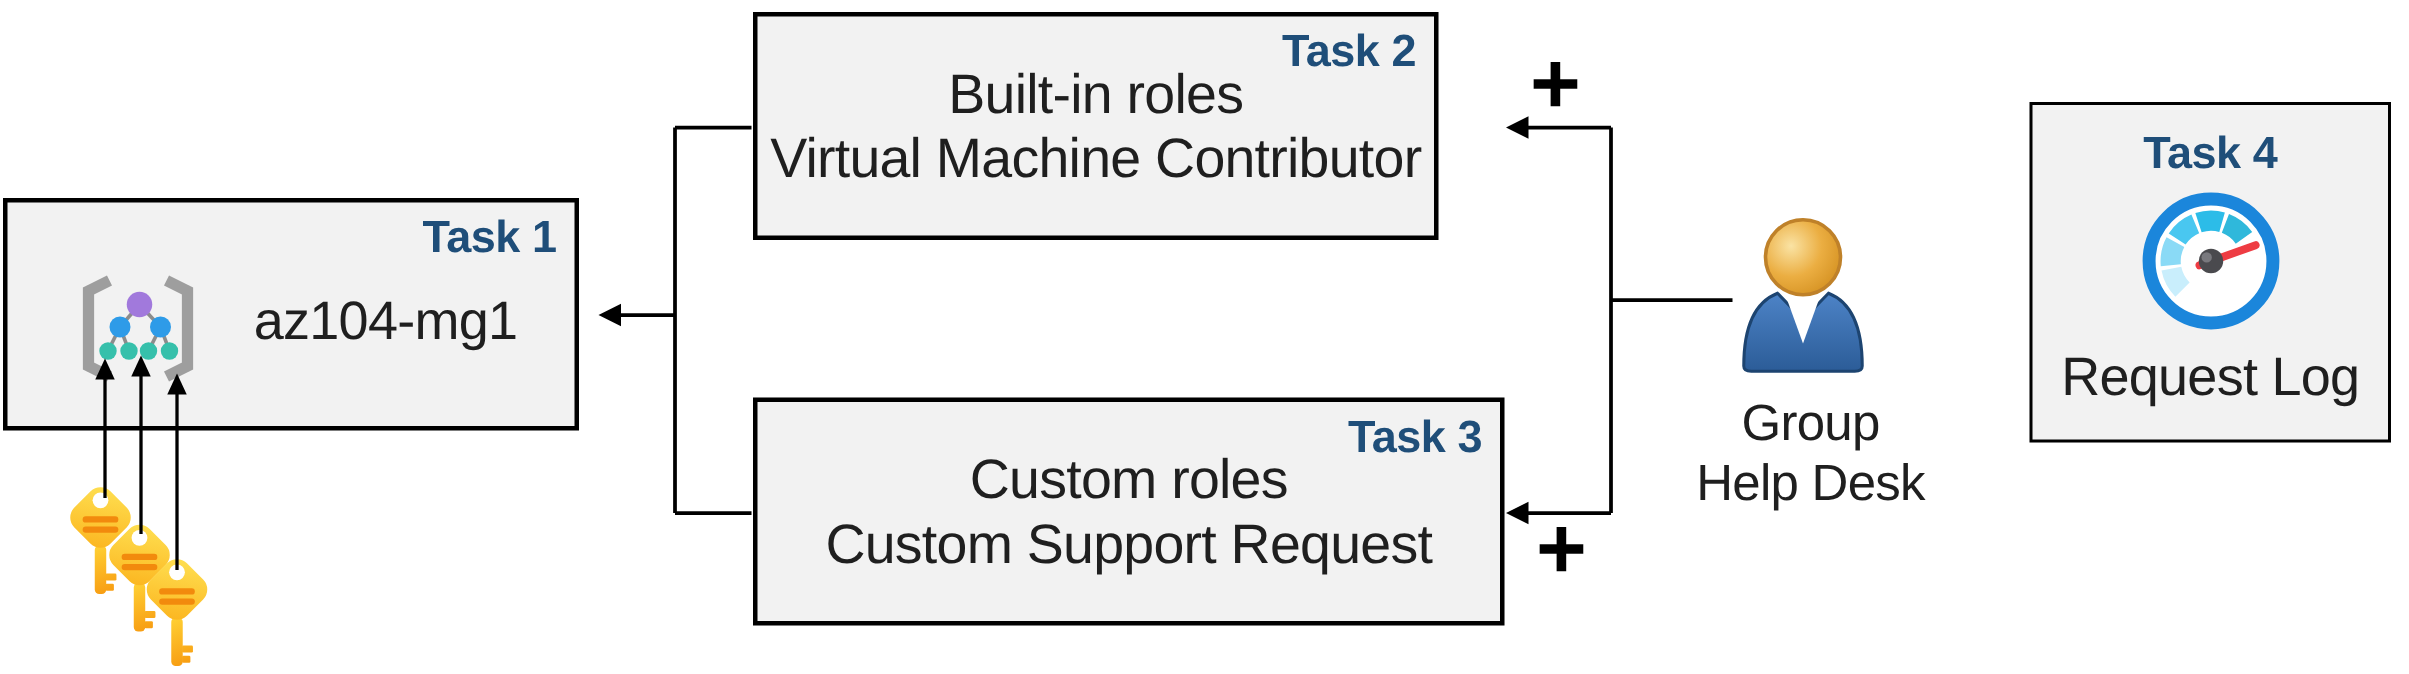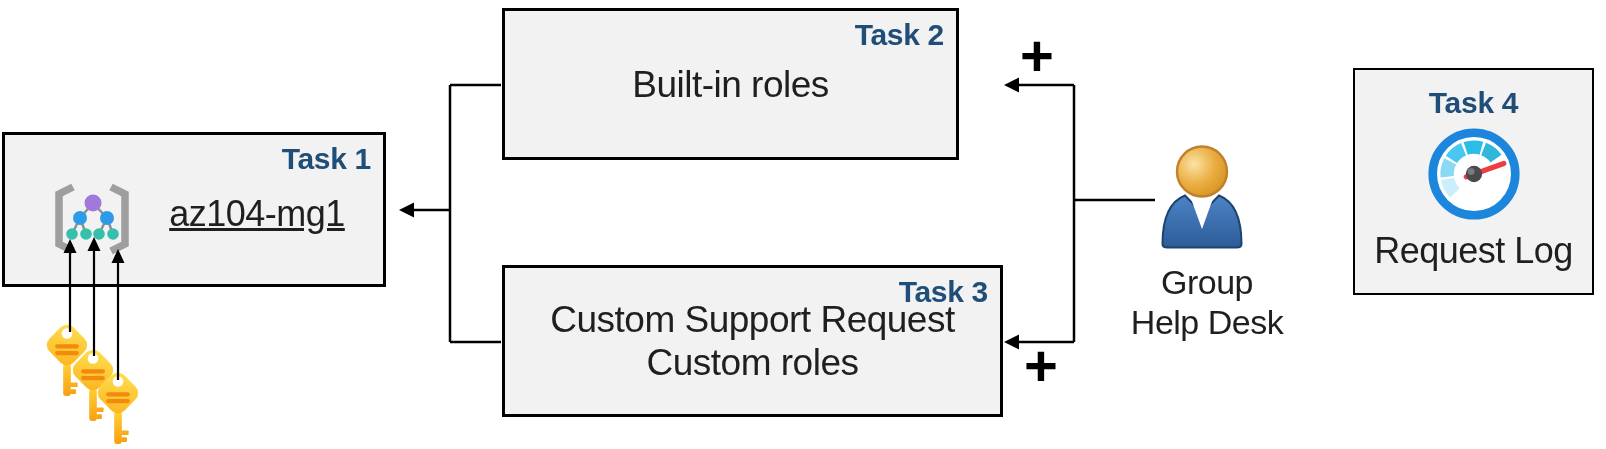--- a/index.html
+++ b/index.html
@@ -25,21 +25,21 @@
     position:absolute;left:0;right:0;top:0;bottom:0;
     display:flex;flex-direction:column;justify-content:center;align-items:center;
   }
   .box-line{
     font-size:37px;line-height:43px;letter-spacing:-0.5px;
     white-space:nowrap;color:var(--text);
   }
   #task1-name{
     position:absolute;left:130px;right:4px;top:8px;bottom:0;
     display:flex;align-items:center;justify-content:center;
-    font-size:36px;letter-spacing:-0.5px;white-space:nowrap;text-decoration:underline;
+    font-size:36px;letter-spacing:-0.5px;white-space:nowrap;
   }
   #task4.box{border-width:2px;}
   #task4 .task-label{position:static;display:block;text-align:center;margin-top:16px;}
   #task4-inner{display:flex;flex-direction:column;align-items:center;height:100%;}
   #activity-caption{font-size:36px;letter-spacing:-0.5px;margin-top:8px;white-space:nowrap;}
   .abs{position:absolute;}
   .plus{
     position:absolute;width:64px;height:64px;line-height:62px;text-align:center;
     font-size:58px;font-weight:bold;color:var(--line);
   }
@@ -58,28 +58,29 @@
 
   <div class="box" id="task1" style="left:2px;top:132px;width:384px;height:155px;">
     <span class="task-label">Task 1</span>
     <div id="task1-name">az104-mg1</div>
   </div>
 
   <div class="box" id="task2" style="left:502px;top:8px;width:457px;height:152px;">
     <span class="task-label">Task 2</span>
     <div class="box-lines">
       <div class="box-line">Built-in roles</div>
+      <div class="box-line">Virtual Machine Contributor</div>
     </div>
   </div>
 
   <div class="box" id="task3" style="left:502px;top:265px;width:501px;height:152px;padding-left:27px;">
     <span class="task-label">Task 3</span>
     <div class="box-lines">
+      <div class="box-line">Custom roles</div>
       <div class="box-line">Custom Support Request</div>
-      <div class="box-line">Custom roles</div>
     </div>
   </div>
 
   <div class="box" id="task4" style="left:1353px;top:68px;width:241px;height:227px;">
     <div id="task4-inner">
       <span class="task-label">Task 4</span>
 
       <svg class="icon-layer" width="96" height="96" viewBox="0 0 100 100" style="margin-top:6px;">
         <circle cx="50" cy="50" r="43" style="fill:#ffffff;stroke:var(--gauge-ring);" stroke-width="9"></circle>
         <path d="M30.2,69.8 A28,28 0 0 1 22.5,55.3" fill="none" style="stroke:var(--gauge-seg1);" stroke-width="14"></path>

